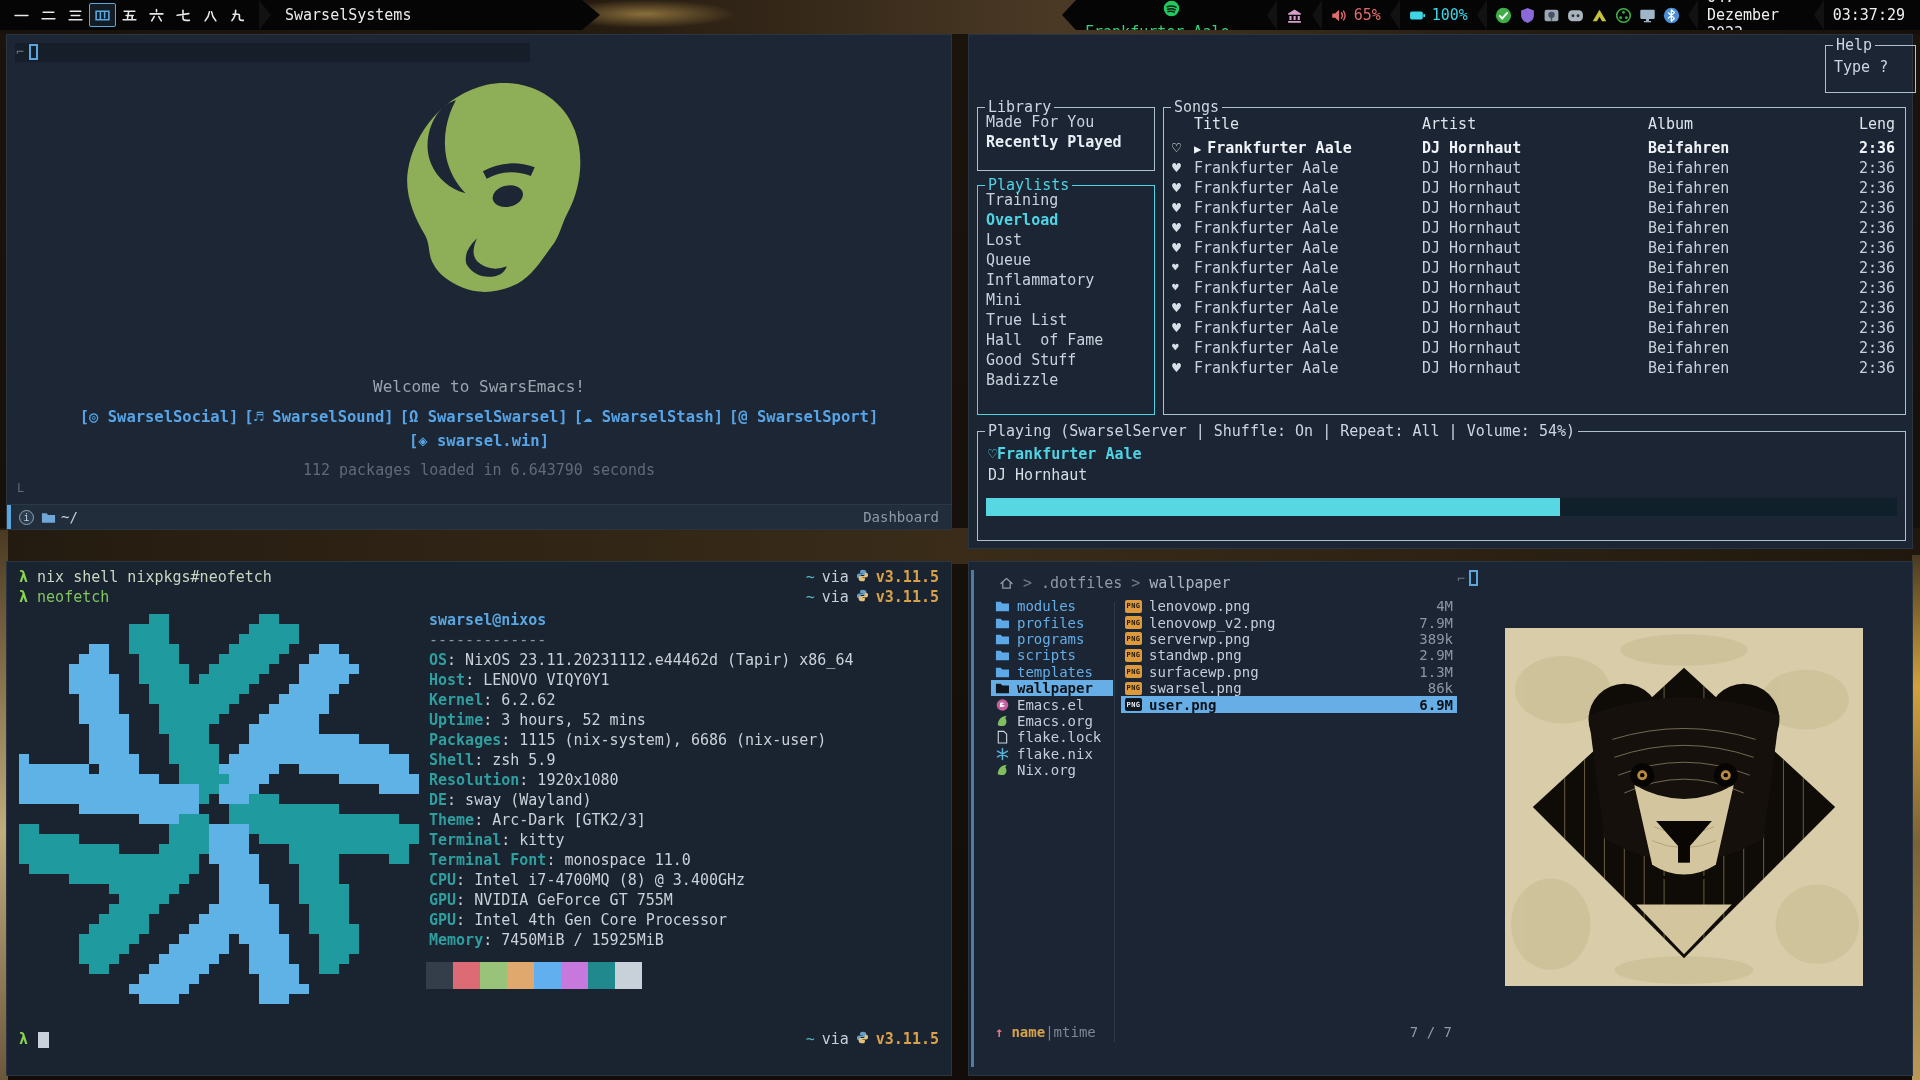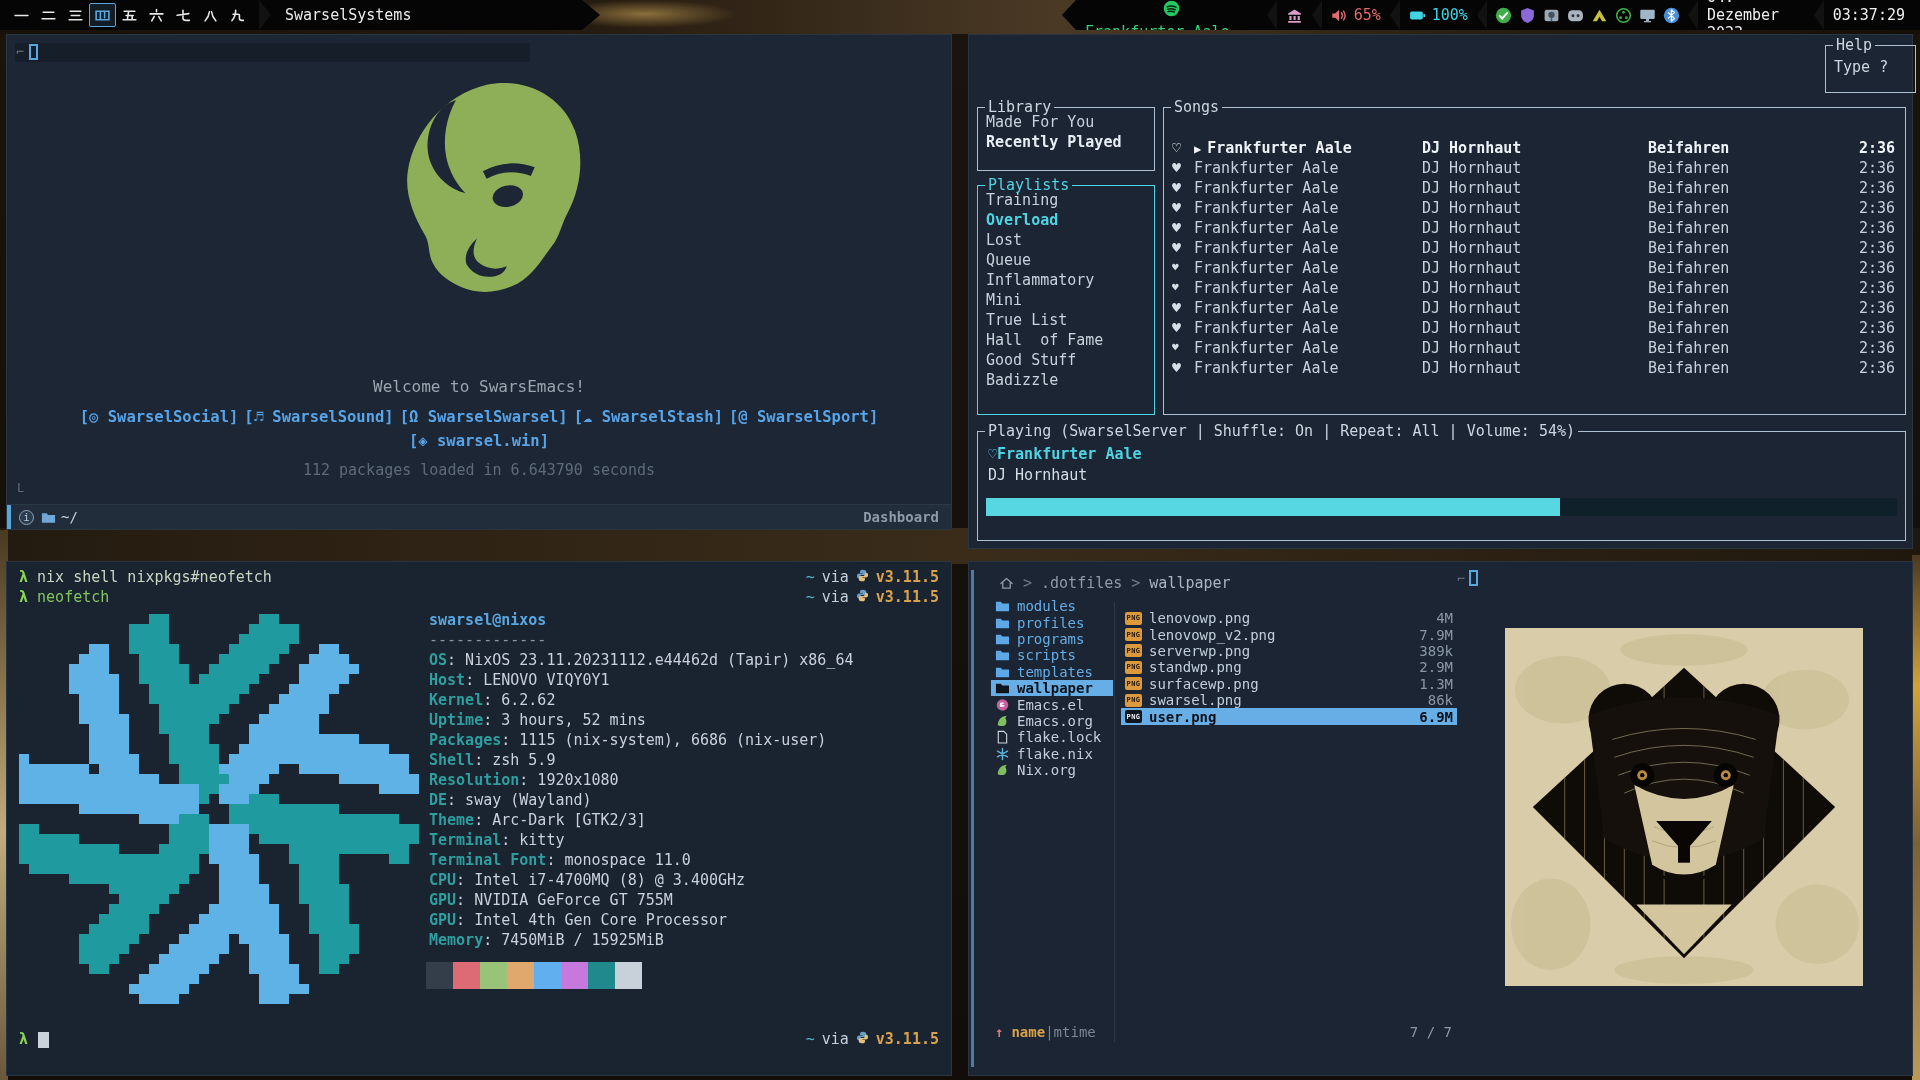--- a/index.html
+++ b/index.html
@@ -51,21 +51,21 @@
   #dash-buttons{top:372px;}
   .dash-btn{color:#57a5e8;font-weight:bold;font-size:15.5px;margin:0 3px;}
   #dash-winbtn{top:396px;}
   #dash-load{top:426px;color:#5f6b7a;font-size:15px;}
   #emacs-lmark{position:absolute;left:10px;top:446px;color:#5f6b7a;font-size:12px;}
   .modeline{position:absolute;left:0;bottom:0;width:100%;height:25px;background:#222d3b;display:flex;align-items:center;border-top:1px solid #2b3846;}
   .modeline-accent{width:4px;height:100%;background:#5aa7e0;margin-right:8px;}
   .ml-icon{width:15px;height:15px;border-radius:50%;background:#2c3c4f;border:1px solid #8fa3b8;color:#c4d2e0;
     font-size:10px;display:inline-flex;align-items:center;justify-content:center;margin-right:7px;}
   .ml-path{color:#c3cedb;font-size:14px;display:flex;align-items:center;gap:5px;}
-  .ml-buffer{margin-left:auto;margin-right:12px;color:#8f9aa8;font-size:14px;font-weight:bold;}
+  .ml-buffer{margin-left:auto;margin-right:12px;color:#8f9aa8;font-size:14px;font-weight:normal;}
   
   .tbox{position:absolute;border:1px solid #aebfd2;}
   .tbox-label{position:absolute;top:-10px;left:7px;background:#1b2533;padding:0 3px;color:#ccd6e2;font-size:15px;}
   .tbox.cyan,{border-color:#4fd4e4;}
   .tbox.cyan{border-color:#4fd4e4;}
   .tbox.cyan .tbox-label{color:#4fd4e4;}
   #box-search{left:8px;top:10px;width:840px;height:48px;}
   #box-help{left:856px;top:10px;width:91px;height:48px;}
   #help-text{position:absolute;left:8px;top:12px;color:#ccd6e2;font-size:15px;}
   #box-library{left:8px;top:72px;width:178px;height:64px;}
@@ -112,21 +112,21 @@
   #nf-palette{position:absolute;left:419px;top:400px;display:flex;}
   .pal{width:27px;height:27px;}
   #term-bottom{top:468px;}
   .block-cursor{display:inline-block;width:11px;height:16px;background:#c9d1da;vertical-align:middle;margin-left:10px;}
   
   #files-accent{position:absolute;left:2px;top:8px;bottom:8px;width:3px;background:#4e7ca6;}
   #breadcrumb{position:absolute;left:30px;top:12px;font-size:15px;color:#8f9aa8;display:flex;align-items:center;gap:9px;}
   .crumb-sep{color:#6e7a88;}
   .crumb-last{color:#aab5c2;}
   .fpane-left{position:absolute;left:22px;top:36px;width:122px;}
-  .fpane-right{position:absolute;left:152px;top:48px;width:336px;}
+  .fpane-right{position:absolute;left:152px;top:36px;width:336px;}
   .fdivider{position:absolute;left:145px;top:40px;height:440px;width:1px;background:#2c3947;}
   .frow{height:16.4px;display:flex;align-items:center;gap:7px;font-size:14px;color:#64aee8;padding:0 4px;white-space:pre;}
   .frow .fsize{margin-left:auto;color:#8c97a5;}
   .frow.file{color:#c3cedb;}
   .frow.selected{background:#67aee6;color:#0c1117;font-weight:bold;}
   .frow.selected .fsize{color:#0c1117;}
   .fico{width:15px;height:14px;display:inline-flex;flex:none;}
   .pngbadge{flex:none;width:17px;height:13px;background:#dd9a3c;border-radius:2px;color:#20160a;font-size:7px;font-weight:bold;
     display:inline-flex;align-items:center;justify-content:center;letter-spacing:.5px;}
   .frow.selected .pngbadge{background:#10161e;color:#e8eef5;}
@@ -350,20 +350,26 @@
     </div>
     <div id="box-library" class="tbox">
       <span class="tbox-label">Library</span>
       <div class="mlist" id="library-list">
           <div class="mlist-item">Made For You</div>
           <div class="mlist-item bold">Recently Played</div>
         </div>
     </div>
     <div id="box-songs" class="tbox">
       <span class="tbox-label">Songs</span>
+      <div class="songs-header" id="songs-header">
+          <span class="sc-title">Title</span>
+          <span class="sc-artist">Artist</span>
+          <span class="sc-album">Album</span>
+          <span class="sc-len">Leng</span>
+        </div>
       <div id="songs-rows">
           <div class="song-row bold" style="top: 30px;">
             <span class="sc-heart">♡</span>
             <span class="sc-title"><span class="sc-play">▶</span>Frankfurter Aale</span>
             <span class="sc-artist">DJ Hornhaut</span>
             <span class="sc-album">Beifahren</span>
             <span class="sc-len">2:36</span>
           </div>
           <div class="song-row" style="top: 50px;">
             <span class="sc-heart">♥</span>

